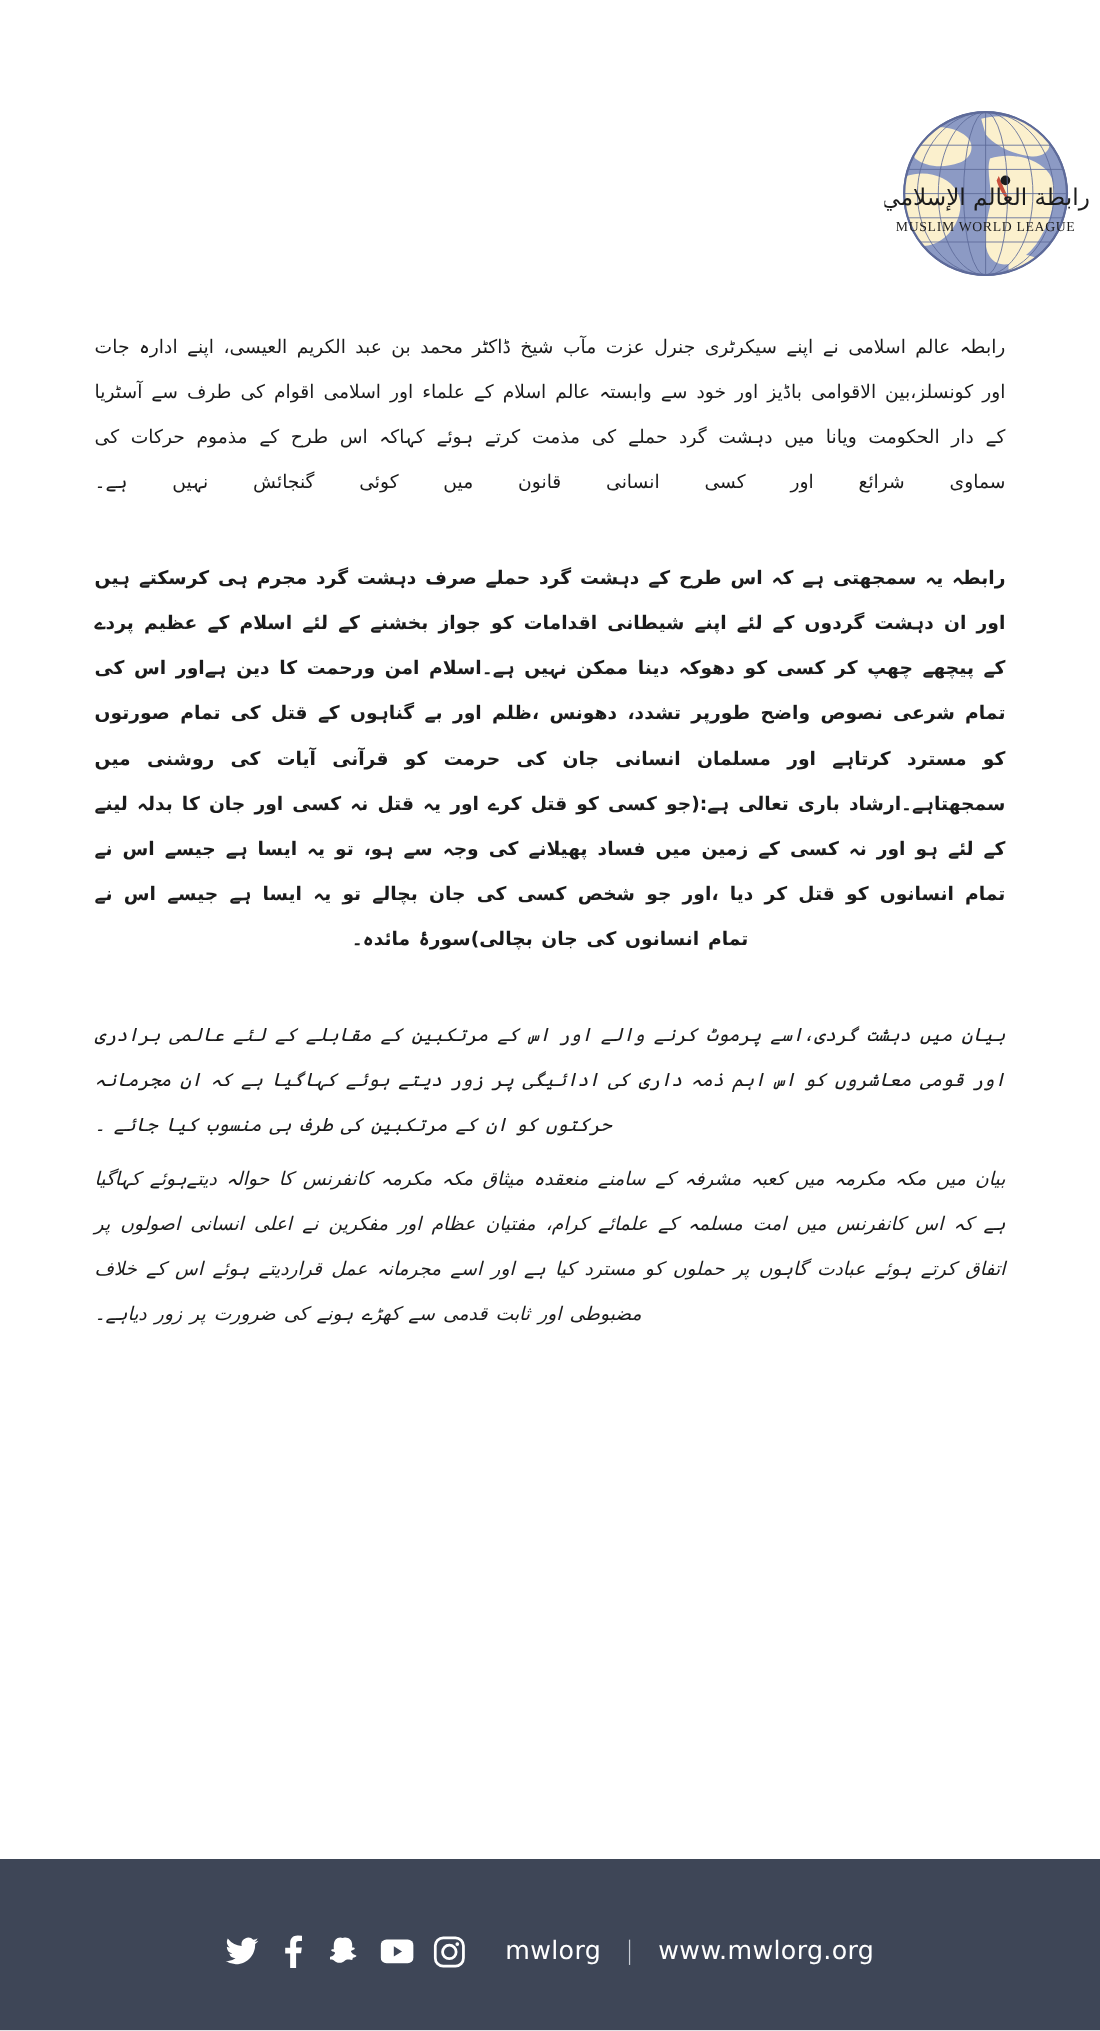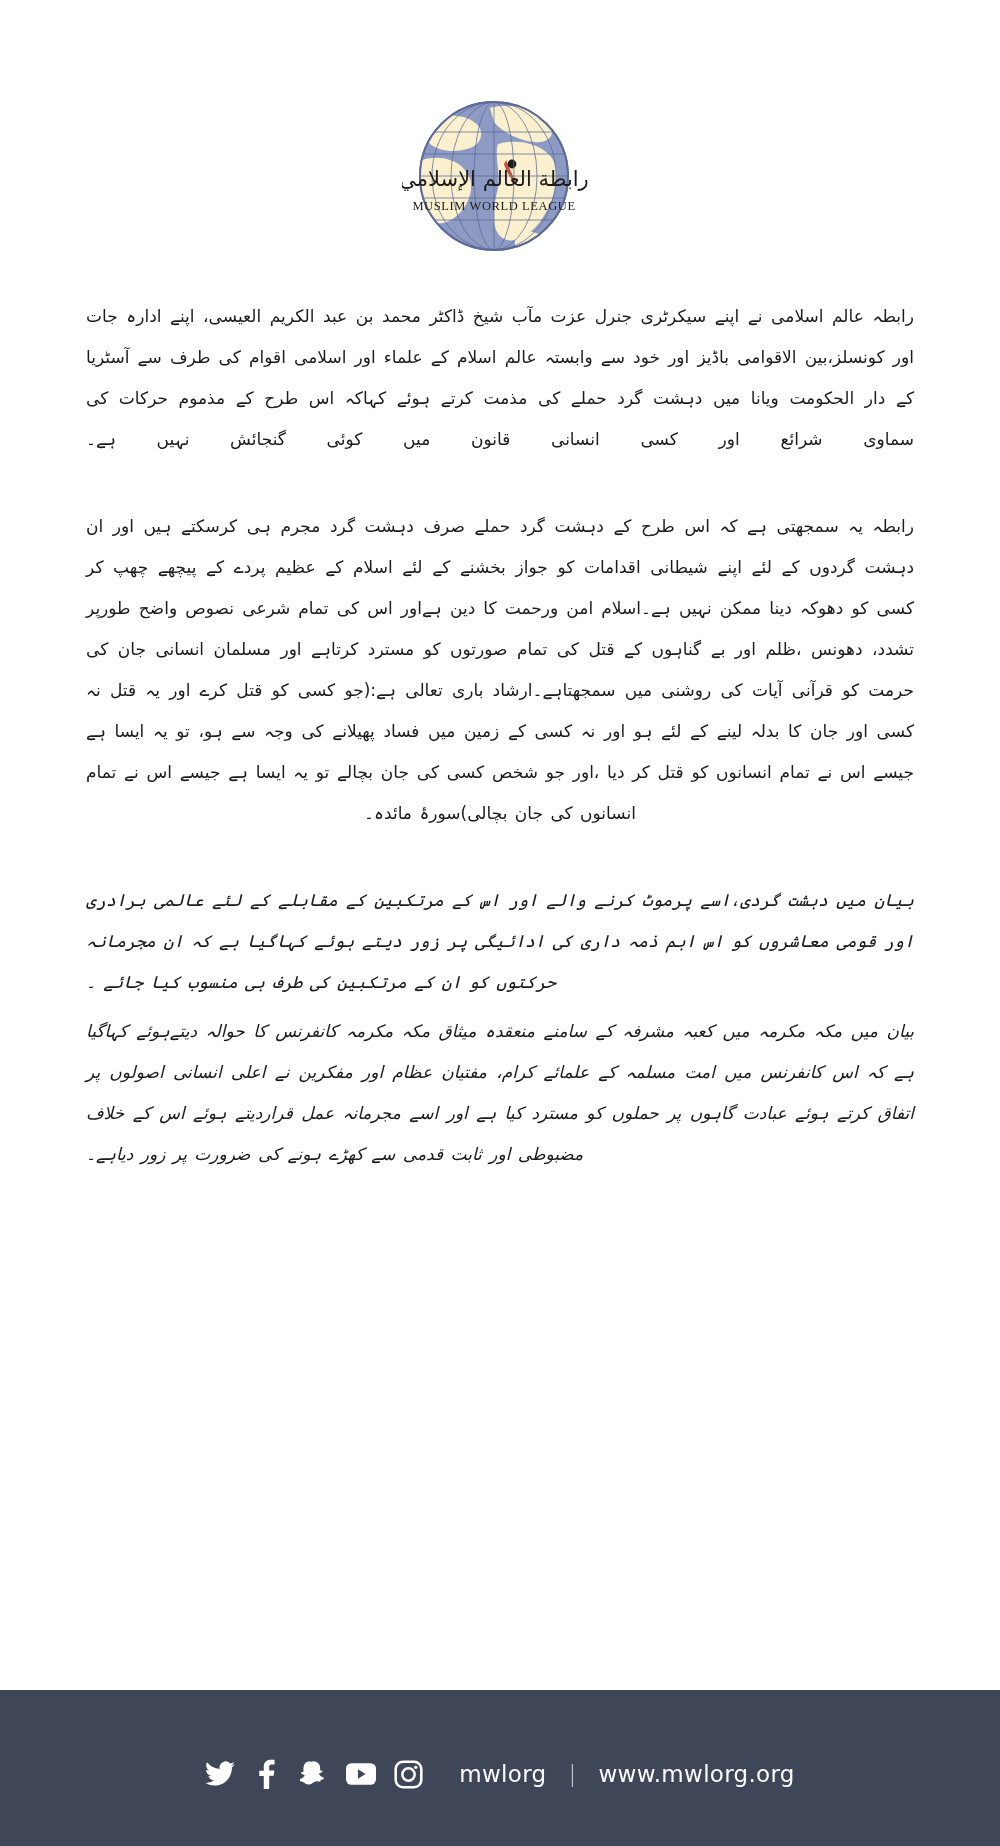--- a/index.html
+++ b/index.html
@@ -15,21 +15,21 @@
     margin: 0 auto;
     background: #ffffff;
     overflow: hidden;
     font-family: "Liberation Serif", "DejaVu Serif", serif;
   }
 
   
   .logo-block {
     width: 100%;
     display: flex;
-    justify-content: center;
+    justify-content: flex-start;
     padding-top: 86px;
     box-sizing: border-box;
   }
   .logo-wrap {
     position: relative;
     width: 196px;
     height: 180px;
   }
   .logo-svg { display: block; width: 196px; height: 180px; }
 
@@ -54,21 +54,21 @@
     line-height: 41px;
     color: #1b1b1b;
     margin: 0;
     letter-spacing: 0.2px;
     word-spacing: 2px;
   }
 
   .gap-lg { height: 46px; }
   .gap-sm { height: 8px; }
 
-  .para.center-last { text-align-last: center; }
+  .para.center-last { text-align-last: center; font-weight: bold; }
   .para.end-last { text-align-last: left; font-style: italic; }
 
   
   .footer {
     position: absolute;
     left: 0;
     right: 0;
     bottom: 0;
     height: 156px;
     background: #3e4657;

